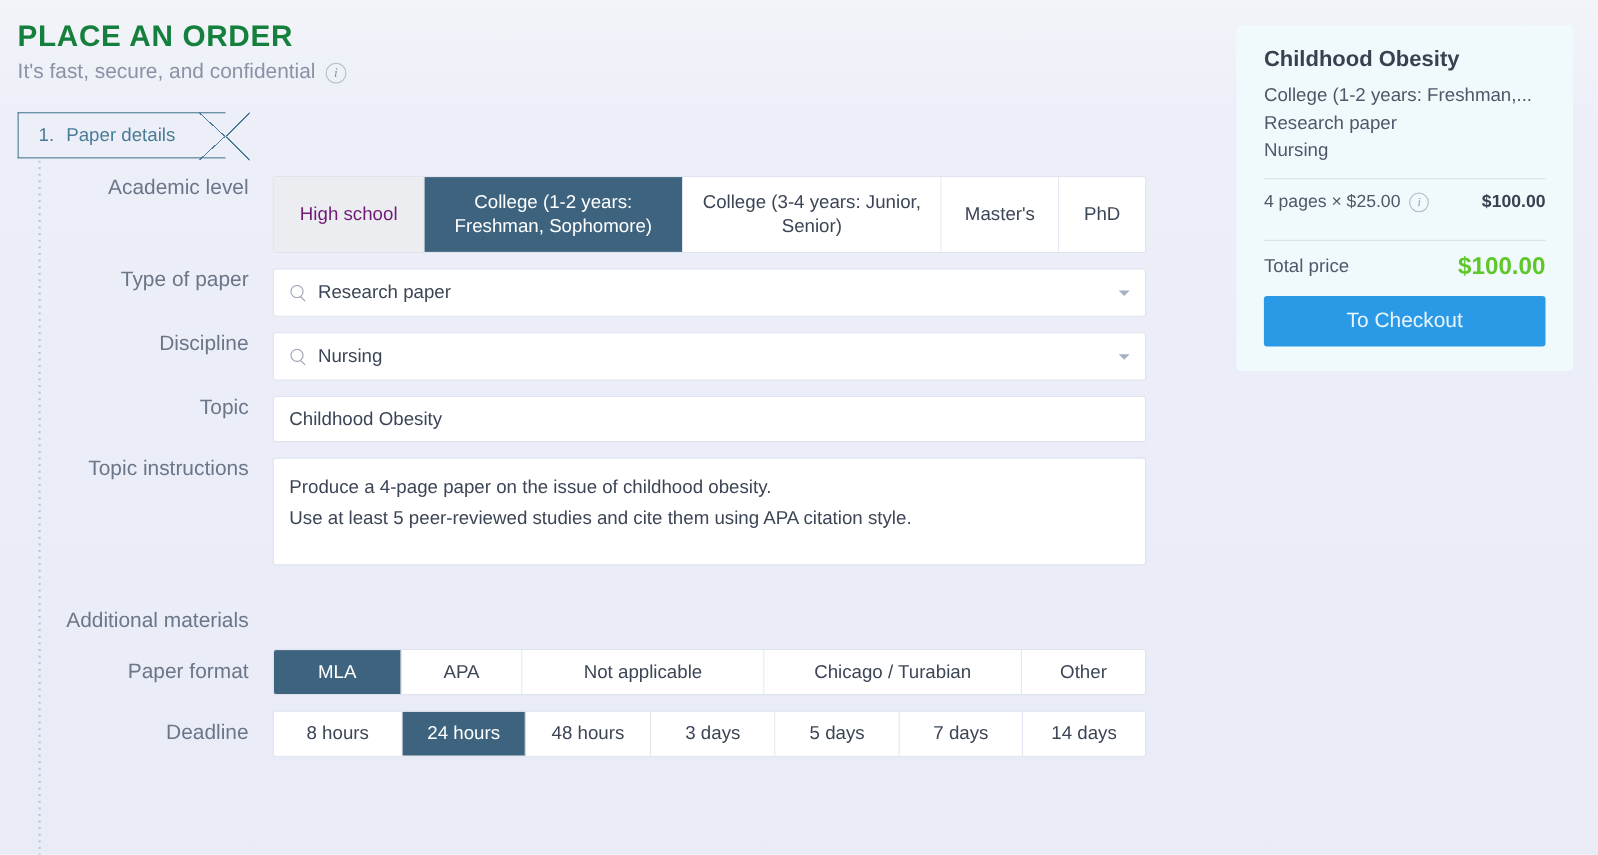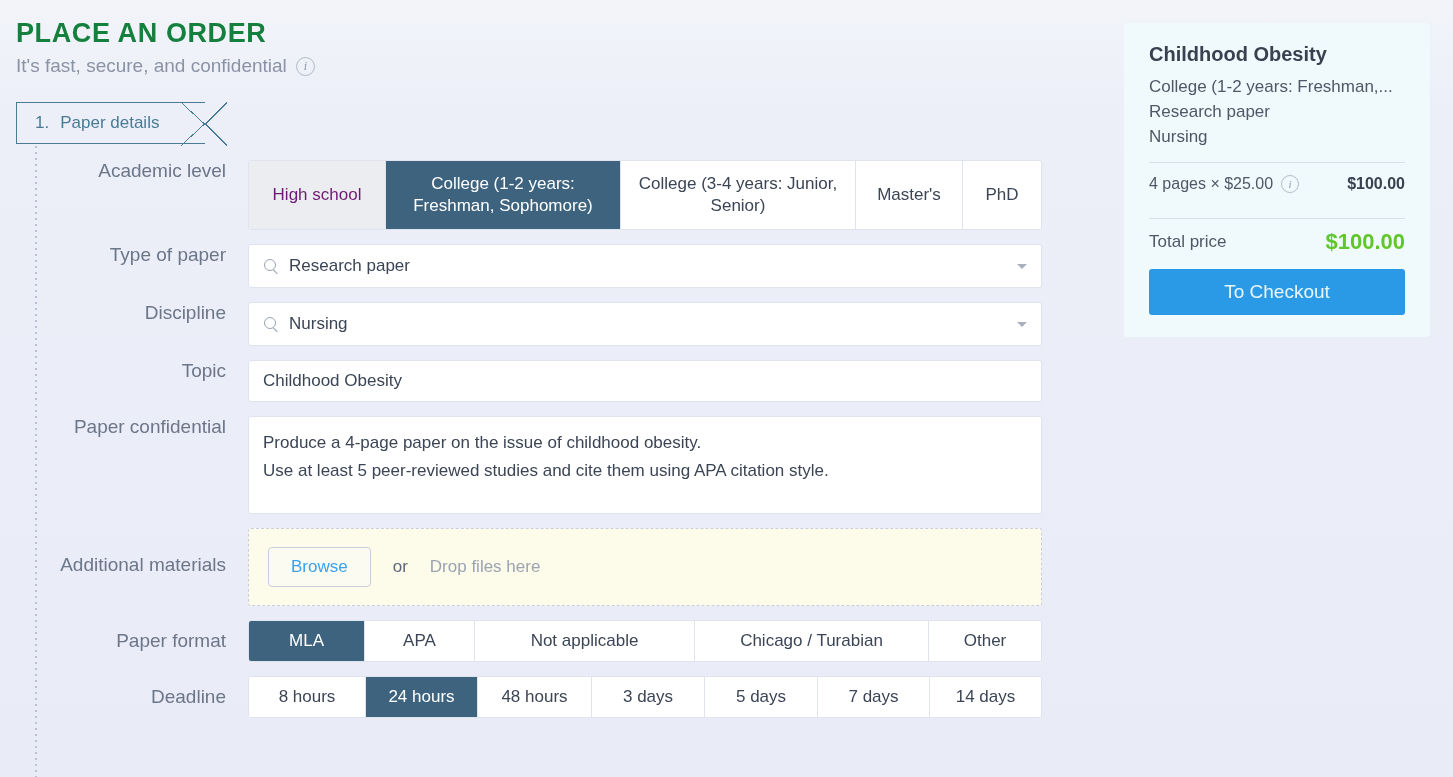--- a/index.html
+++ b/index.html
@@ -423,36 +423,29 @@
     </div>
 
     <div class="row">
       <div class="row-label">Topic</div>
       <div class="row-field">
         <div class="text-input" placeholder="Topic">Childhood Obesity</div>
       </div>
     </div>
 
     <div class="row">
-      <div class="row-label">Paper confidential</div>
+      <div class="row-label">Topic instructions</div>
       <div class="row-field">
         <div class="textarea-box" placeholder="Paper instructions">Produce a 4-page paper on the issue of childhood obesity.
 Use at least 5 peer-reviewed studies and cite them using APA citation style.</div>
       </div>
     </div>
 
     <div class="row" style="margin-top:12px;">
       <div class="row-label" style="padding-top:26px;">Additional materials</div>
-      <div class="row-field">
-        <div class="dropzone">
-          <span class="browse-btn">Browse</span>
-          <span class="dz-or">or</span>
-          <span class="dz-hint">Drop files here</span>
-        </div>
-      </div>
     </div>
 
     <div class="row" style="margin-top:14px;">
       <div class="row-label" style="padding-top:10px;">Paper format</div>
       <div class="row-field">
         <div class="segmented format">
           <div class="seg f-mla selected">MLA</div>
           <div class="seg f-apa">APA</div>
           <div class="seg f-na">Not applicable</div>
           <div class="seg f-chi">Chicago / Turabian</div>

